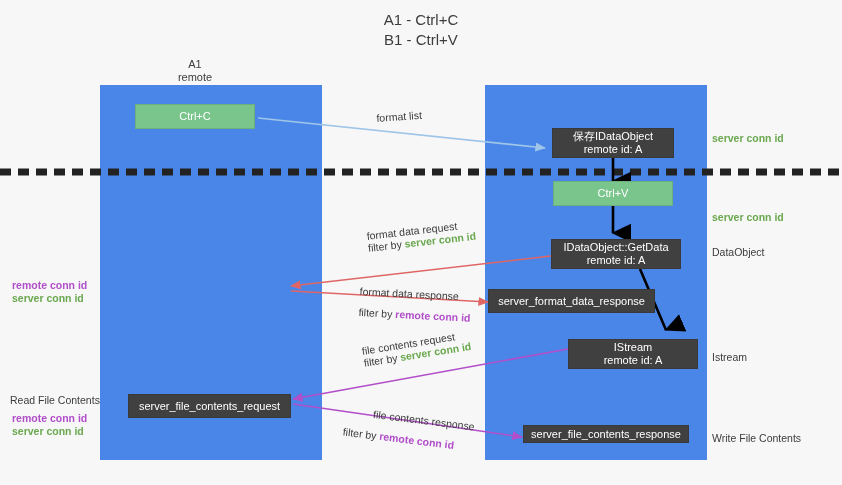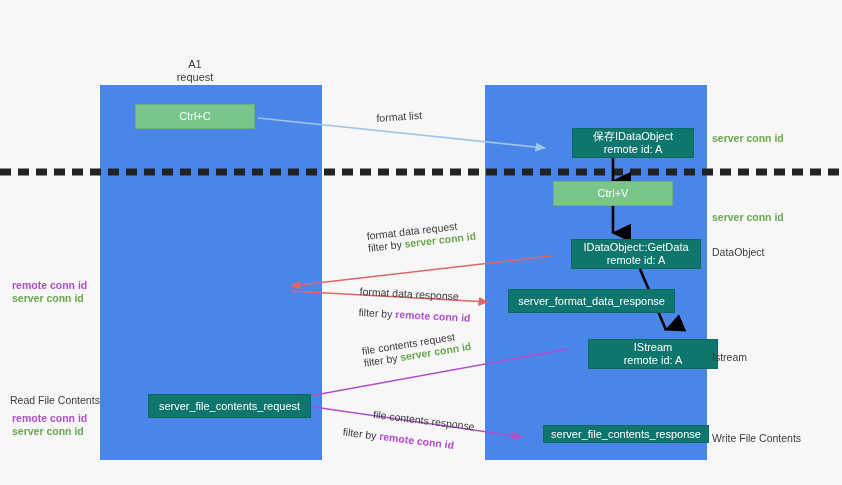--- a/index.html
+++ b/index.html
@@ -29,44 +29,48 @@
 
   
   .node{
     box-sizing:border-box;
     display:flex;align-items:center;justify-content:center;
     flex-direction:column;
     color:#ffffff;font-size:11px;line-height:13px;text-align:center;
     border:1px solid rgba(0,0,0,0.10);
   }
   .node.green{background:#76c893;background:#7ac58c;}
-  .node.orange{background:#0f766e;margin-left:20px;}
+  .node.orange{background:#404040;}
 
   
   .edge-label{
     font-size:10.5px;color:#3c3c3c;white-space:nowrap;
     transform-origin:left top;
   }
   .edge-label .green-t{color:#6aa84f;font-weight:bold;}
   .edge-label .purple-t{color:#b14ec9;font-weight:bold;}
 
   
   .side-note{font-size:10.5px;color:#3c3c3c;white-space:nowrap;line-height:13px;}
   .note-green{color:#6aa84f;font-weight:bold;font-size:10.5px;line-height:13px;white-space:nowrap;}
   .note-purple{color:#b14ec9;font-weight:bold;font-size:10.5px;line-height:13px;white-space:nowrap;}
 </style>
 </head>
 <body>
 
 <div class="canvas">
 
+  <div class="abs title">
+    <div>A1 - Ctrl+C</div>
+    <div>B1 - Ctrl+V</div>
+  </div>
 
   <div class="abs lane-head" style="left:130px;top:58px;width:130px;">
     <div>A1</div>
-    <div>request</div>
+    <div>remote</div>
   </div>
 
   <div class="abs lane" style="left:100px;top:85px;width:222px;height:375px;"></div>
   <div class="abs lane" style="left:485px;top:85px;width:222px;height:375px;"></div>
 
   <svg class="svg-layer" viewBox="0 0 842 485">
     <defs>
       <marker id="ah-blue" markerWidth="7" markerHeight="7" refX="6" refY="3.2" orient="auto">
         <path d="M0,0.4 L6.6,3.2 L0,6 z" fill="#9fc5e8"></path>
       </marker>

